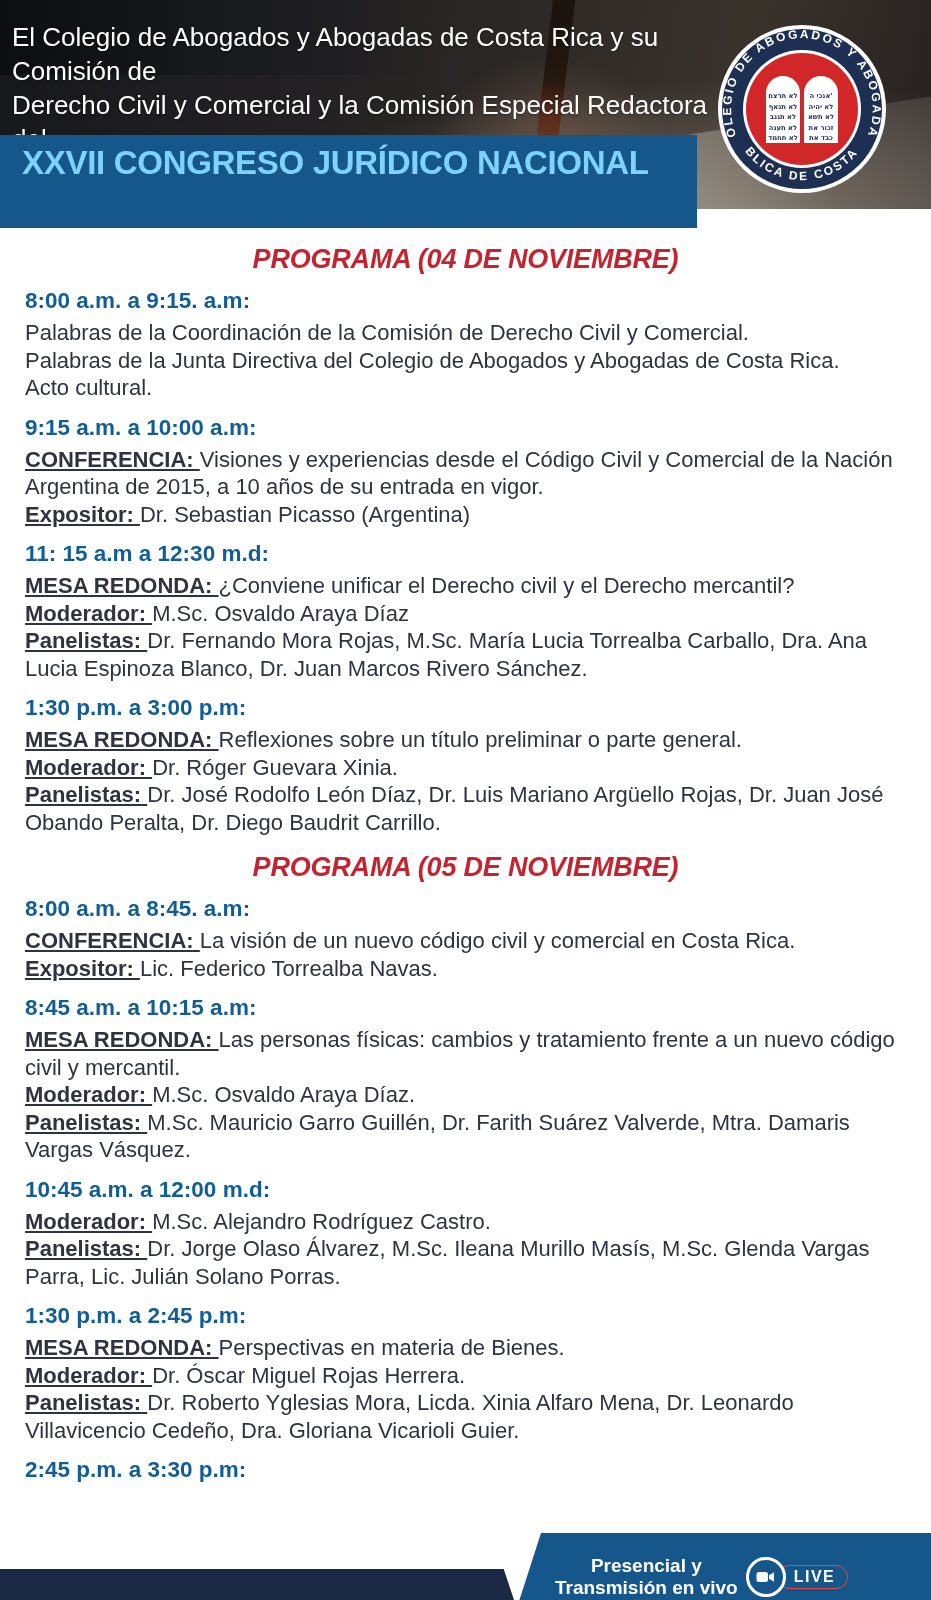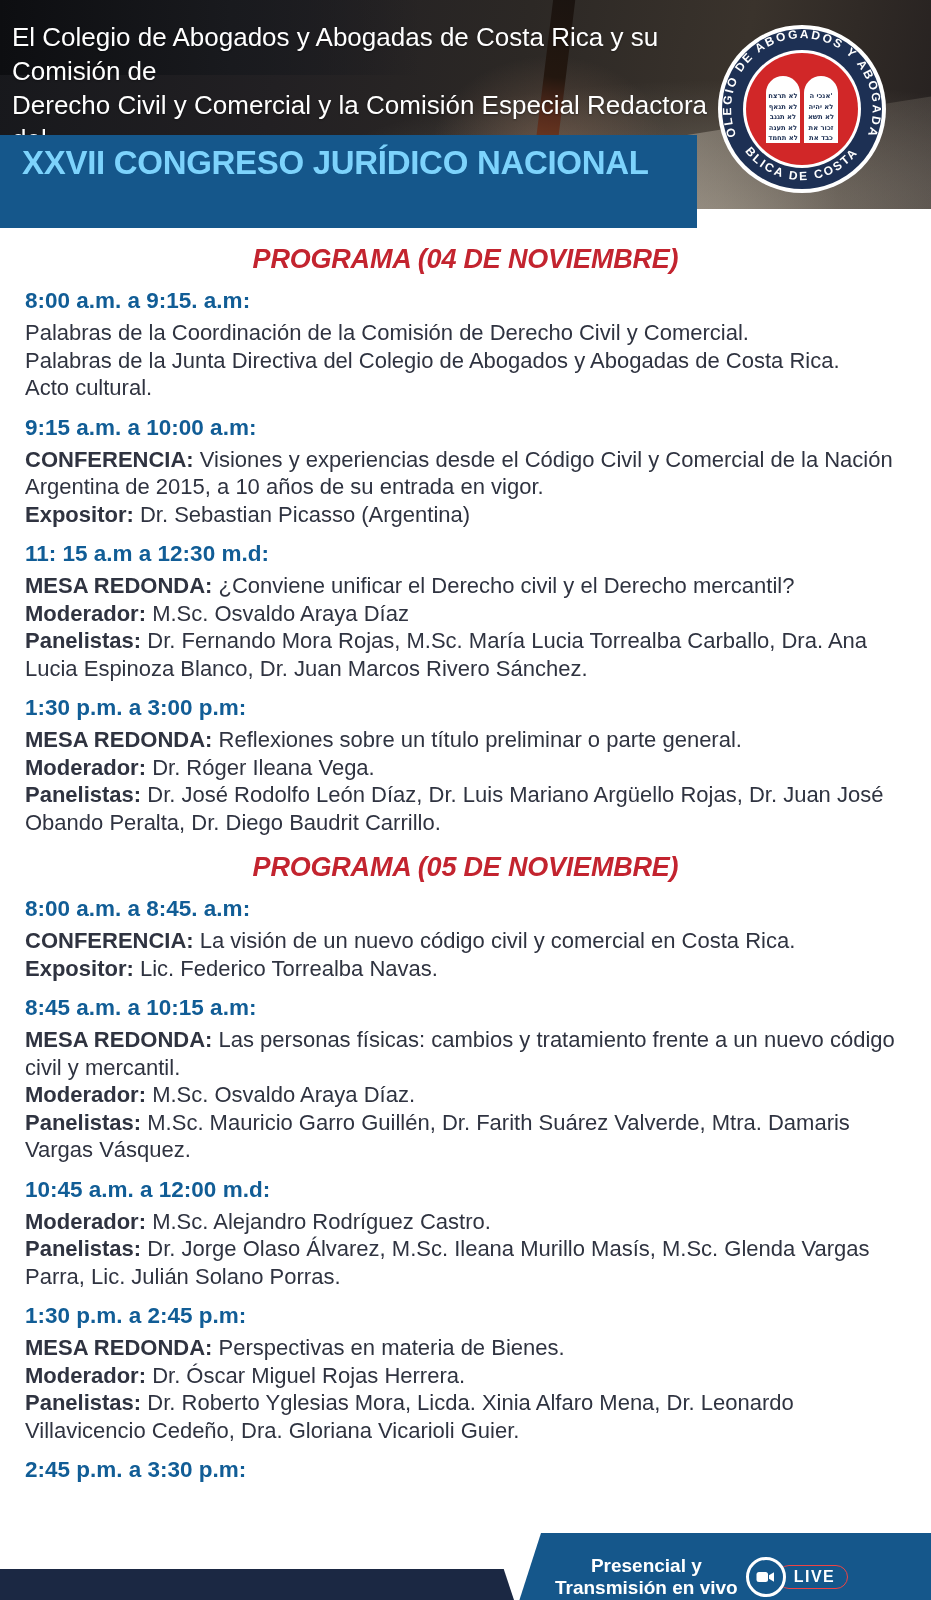--- a/index.html
+++ b/index.html
@@ -55,21 +55,21 @@
     font-size:6.8px;font-weight:700;}
   
   .program{position:absolute;left:0;top:228px;width:931px;}
   .day-heading{
     text-align:center;color:var(--red);font-weight:700;font-size:27px;
     letter-spacing:-.2px;margin:16px 40px 10px;font-style:italic;
   }
   .session{margin:0 24px 6px 25px;}
   .time{color:var(--time_blue);font-weight:700;font-size:22.5px;margin:13px 0 5px;}
   .item{color:var(--body);font-size:22px;line-height:27.5px;}
-  .item .label{font-weight:700;}
+  .item .label{font-weight:700;text-decoration:underline;}
   
   .bar-left{
     position:absolute;left:0;top:1569px;width:514px;height:31px;
     background:var(--navy);
     clip-path:polygon(0 0,98% 0,100% 100%,0 100%);
   }
   .ribbon{
     position:absolute;left:513px;top:1533px;width:418px;height:87px;box-sizing:border-box;
     background:var(--banner_blue);
     clip-path:polygon(6.7% 0,100% 0,100% 100%,0 100%);
@@ -161,21 +161,21 @@
       </div>
       <div class="session">
         <div class="time">11: 15 a.m a 12:30 m.d:</div>
         <div class="item"><span class="label">MESA REDONDA: </span><span>¿Conviene unificar el Derecho civil y el Derecho mercantil?</span></div>
         <div class="item"><span class="label">Moderador: </span><span> M.Sc. Osvaldo Araya Díaz</span></div>
         <div class="item"><span class="label">Panelistas: </span><span>Dr. Fernando Mora Rojas, M.Sc. María Lucia Torrealba Carballo, Dra. Ana Lucia Espinoza Blanco, Dr. Juan Marcos Rivero Sánchez.</span></div>
       </div>
       <div class="session">
         <div class="time">1:30 p.m. a 3:00 p.m:</div>
         <div class="item"><span class="label">MESA REDONDA: </span><span>Reflexiones sobre un título preliminar o parte general.</span></div>
-        <div class="item"><span class="label">Moderador: </span><span>Dr. Róger Ileana Vega.</span></div>
+        <div class="item"><span class="label">Moderador: </span><span>Dr. Róger Guevara Xinia.</span></div>
         <div class="item"><span class="label">Panelistas: </span><span>Dr. José Rodolfo León Díaz, Dr. Luis Mariano Argüello Rojas, Dr. Juan José Obando Peralta, Dr. Diego Baudrit Carrillo.</span></div>
       </div>
       <div class="day-heading">PROGRAMA (05 DE NOVIEMBRE)</div>
       <div class="session">
         <div class="time">8:00 a.m. a 8:45. a.m:</div>
         <div class="item"><span class="label">CONFERENCIA: </span><span>La visión de un nuevo código civil y comercial en Costa Rica.</span></div>
         <div class="item"><span class="label">Expositor: </span><span>Lic. Federico Torrealba Navas.</span></div>
       </div>
       <div class="session">
         <div class="time">8:45 a.m. a 10:15 a.m:</div>

